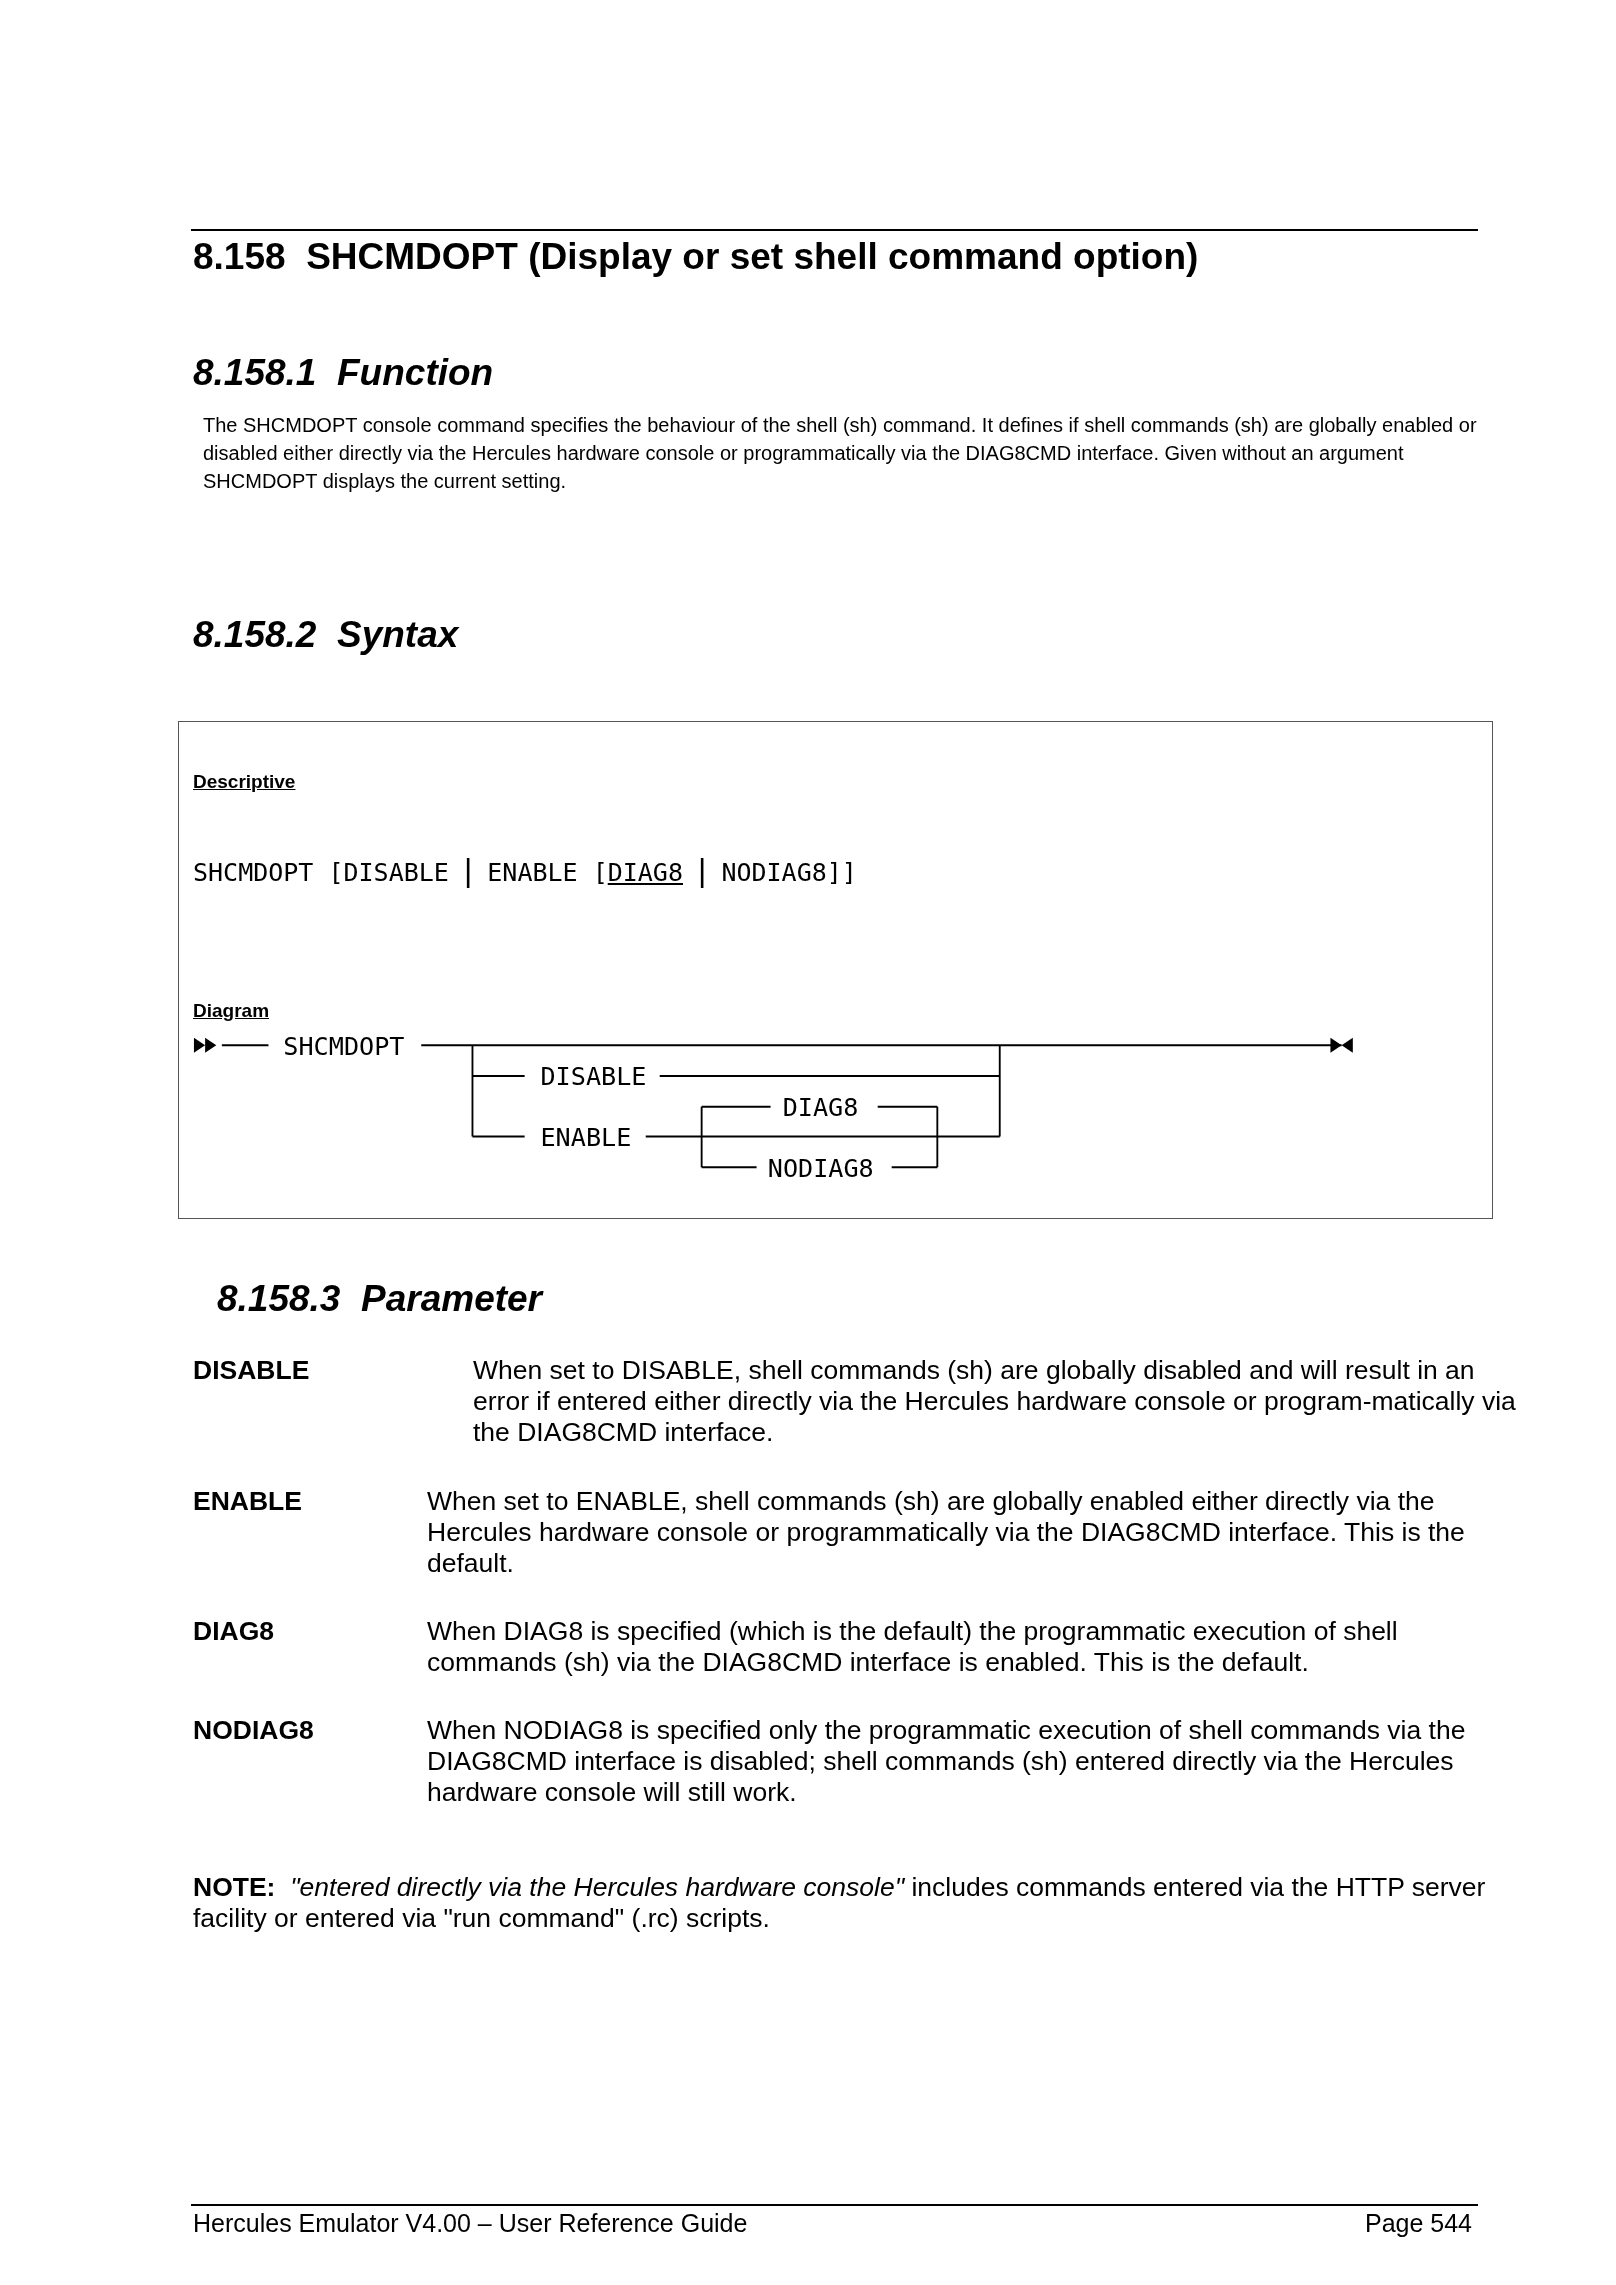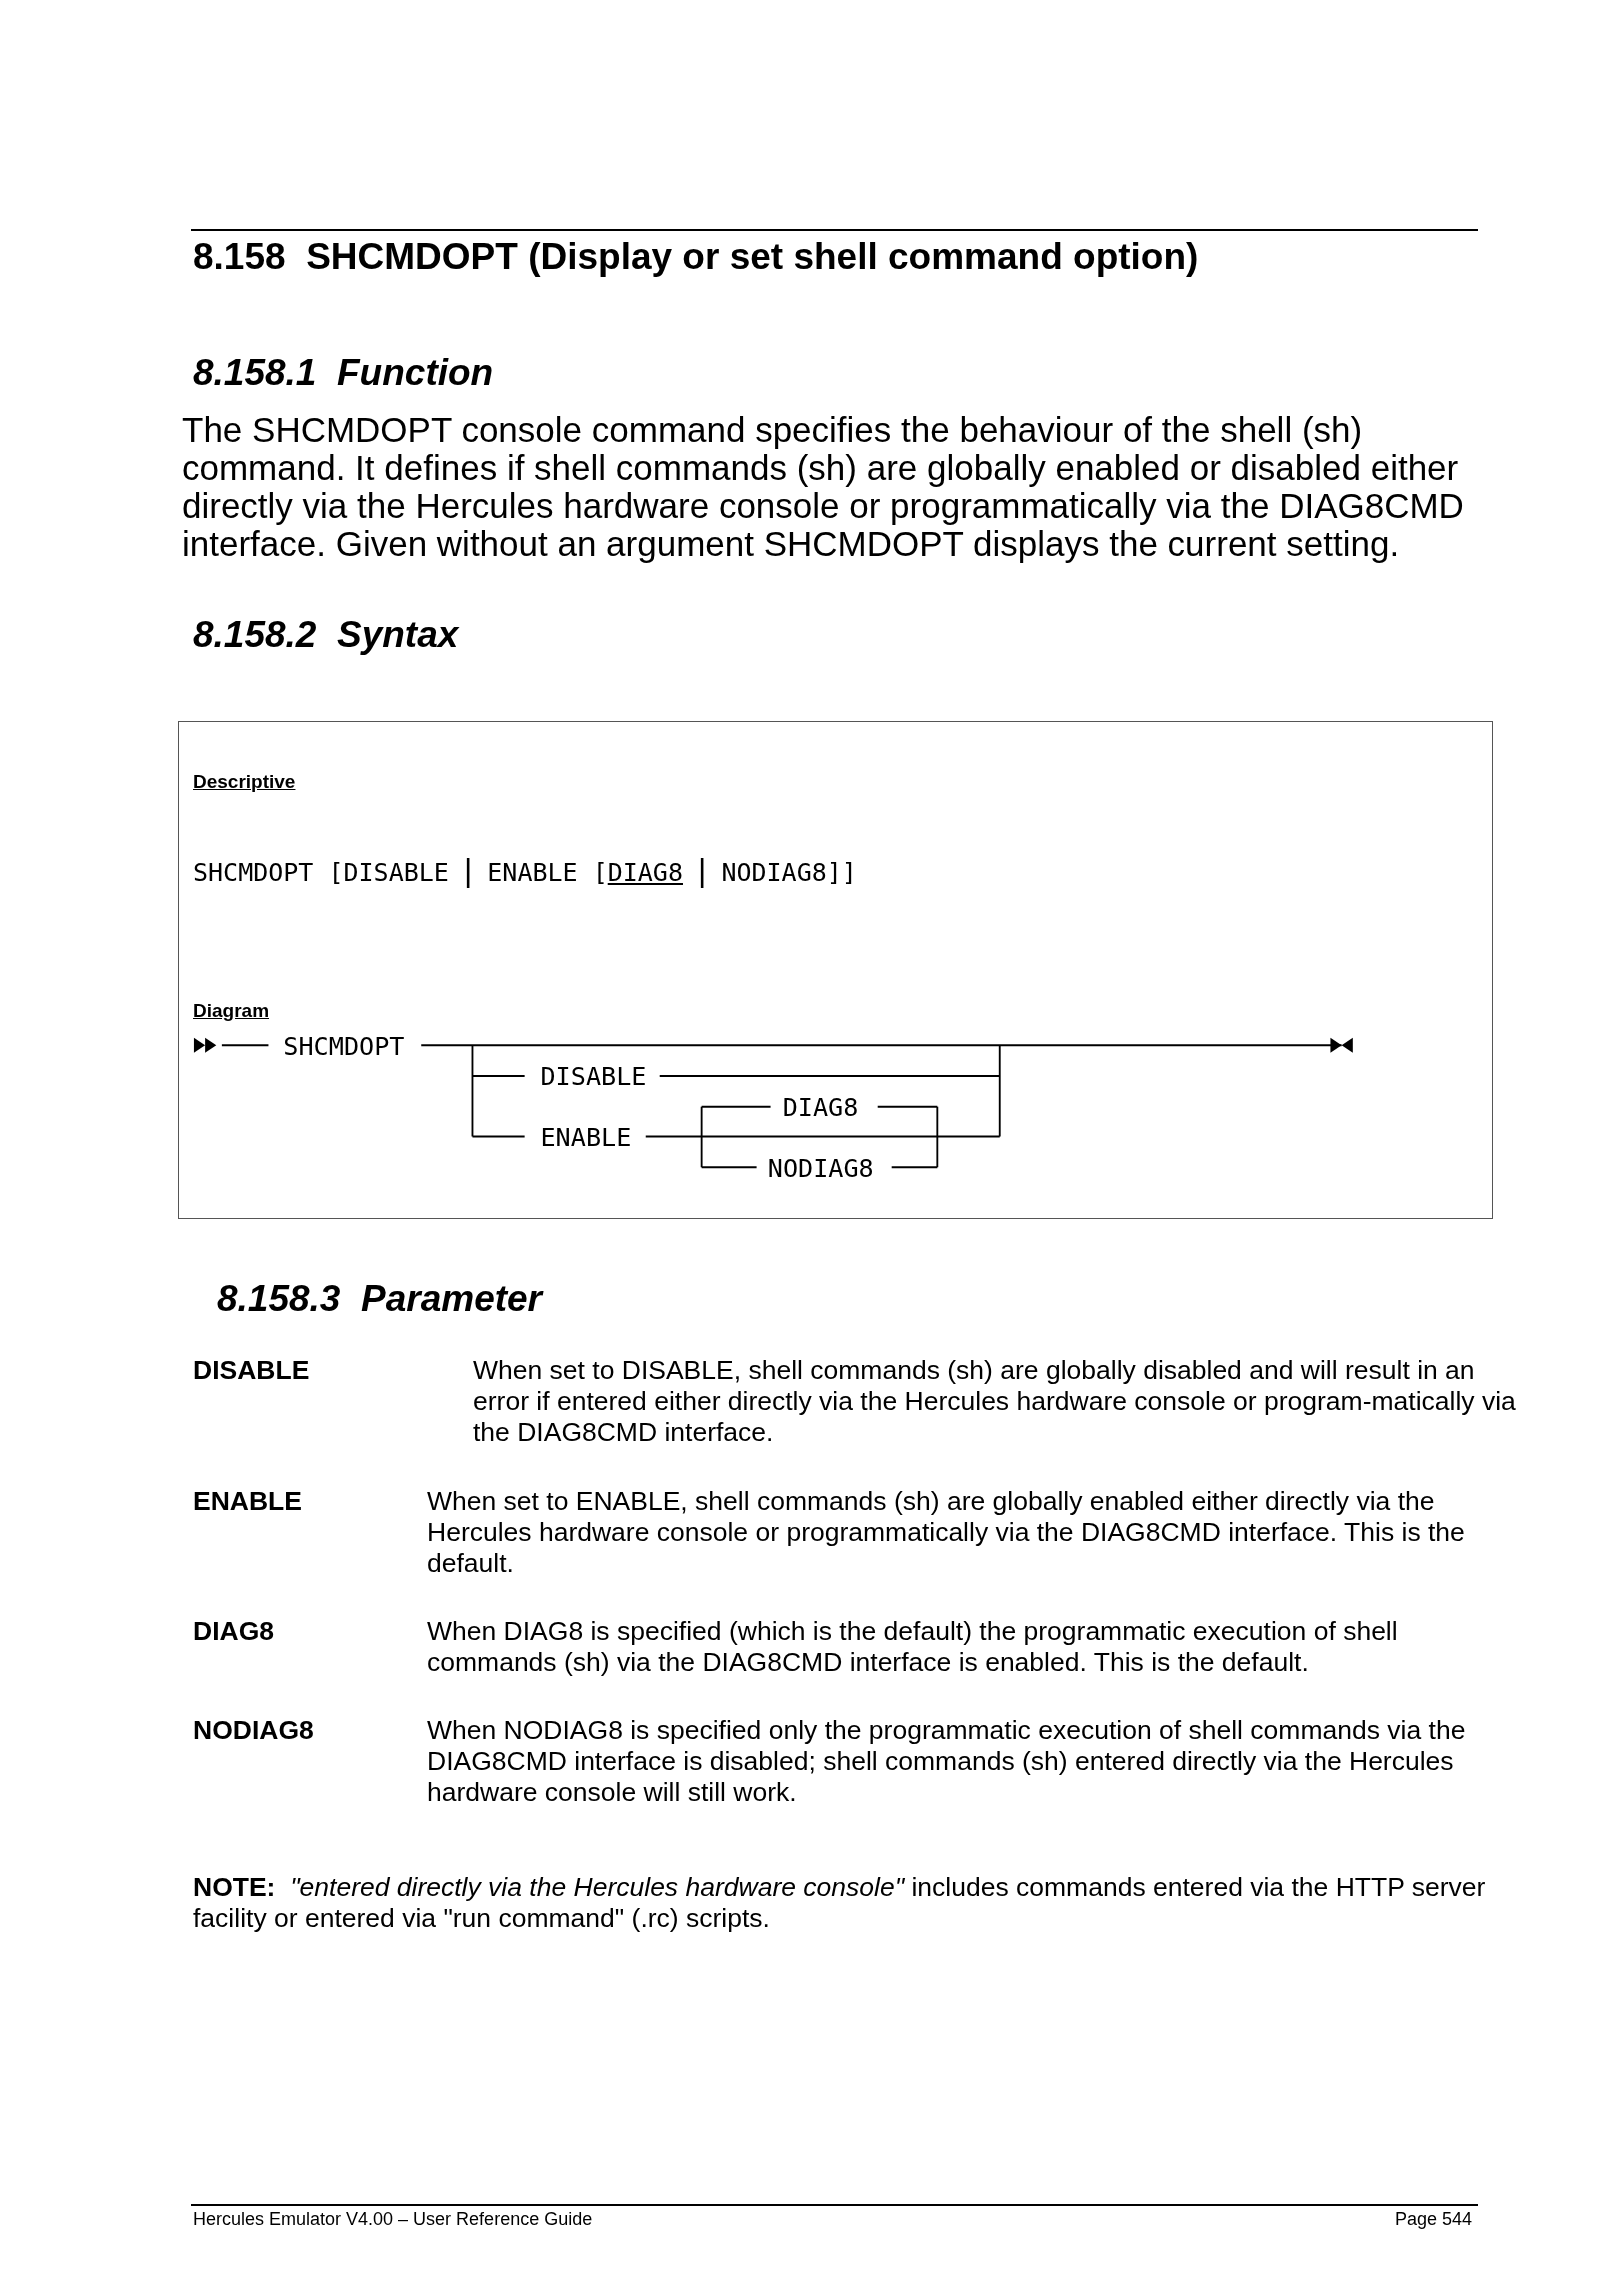--- a/index.html
+++ b/index.html
@@ -2,33 +2,33 @@
 <html style="font-size:15px"><head>
 <meta charset="utf-8">
 <style>
   html, body { margin: 0; padding: 0; background: #ffffff; }
   body { width: 1616px; height: 2286px; position: relative; overflow: hidden;
          font-family: "Liberation Sans", sans-serif; color: #000; }
   .rule { position: absolute; left: 191px; width: 1287px; height: 1.9px; background: #000; }
   h1, h2 { margin: 0; font-weight: bold; }
   h1 { position: absolute; left: 193px; top: 233px; font-size: 37px; line-height: 48px; }
   h2 { position: absolute; left: 193px; font-size: 37px; font-style: italic; line-height: 48px; }
-  .body { position: absolute; left: 182px; width: 1296px; font-size: 35px; line-height: 38px; }
+  .body { position: absolute; left: 203px; width: 1296px; font-size: 20px; line-height: 28px; }
   .box { position: absolute; left: 178px; top: 721px; width: 1313px; height: 496px; border: 1.9px solid #555; }
   .ulabel { position: absolute; left: 193px; font-size: 19px; font-weight: bold; text-decoration: underline; }
   .mono { font-family: "DejaVu Sans Mono", monospace; font-size: 25px; }
   .syntax { position: absolute; left: 193px; top: 852px; white-space: pre; }
   .syntax .u { text-decoration: underline; }
   .syntax .bar { font-family: "Liberation Sans", sans-serif; font-size: 32px; }
   svg.rr { position: absolute; left: 186px; top: 1021px; }
   svg.rr text { font-family: "DejaVu Sans Mono", monospace; font-size: 27px; fill: #000; }
   .pterm { position: absolute; left: 193px; font-size: 26.5px; font-weight: bold; }
   .pdesc { position: absolute; left: 427px; width: 1053px; font-size: 26.5px; line-height: 31px; }
   .note { position: absolute; left: 193px; top: 1872px; width: 1296px; font-size: 26.5px; line-height: 31px; }
-  .footer { position: absolute; top: 2209px; font-size: 18px; }
+  .footer { position: absolute; top: 2209px; font-size: 25px; }
 </style>
 </head>
 <body>
 
 <div class="rule" style="top:229px;"></div>
 
 <h1><span>8.158</span>&nbsp; <span>SHCMDOPT (Display or set shell command option)</span></h1>
 
 <h2 style="top:349px; white-space:pre;">8.158.1  Function</h2>
 <div class="body" style="top:411px;">The SHCMDOPT console command specifies the behaviour of the shell (sh) command. It defines if shell commands (sh) are globally enabled or disabled either directly via the Hercules hardware console or programmatically via the DIAG8CMD interface. Given without an argument SHCMDOPT displays the current setting.</div>

